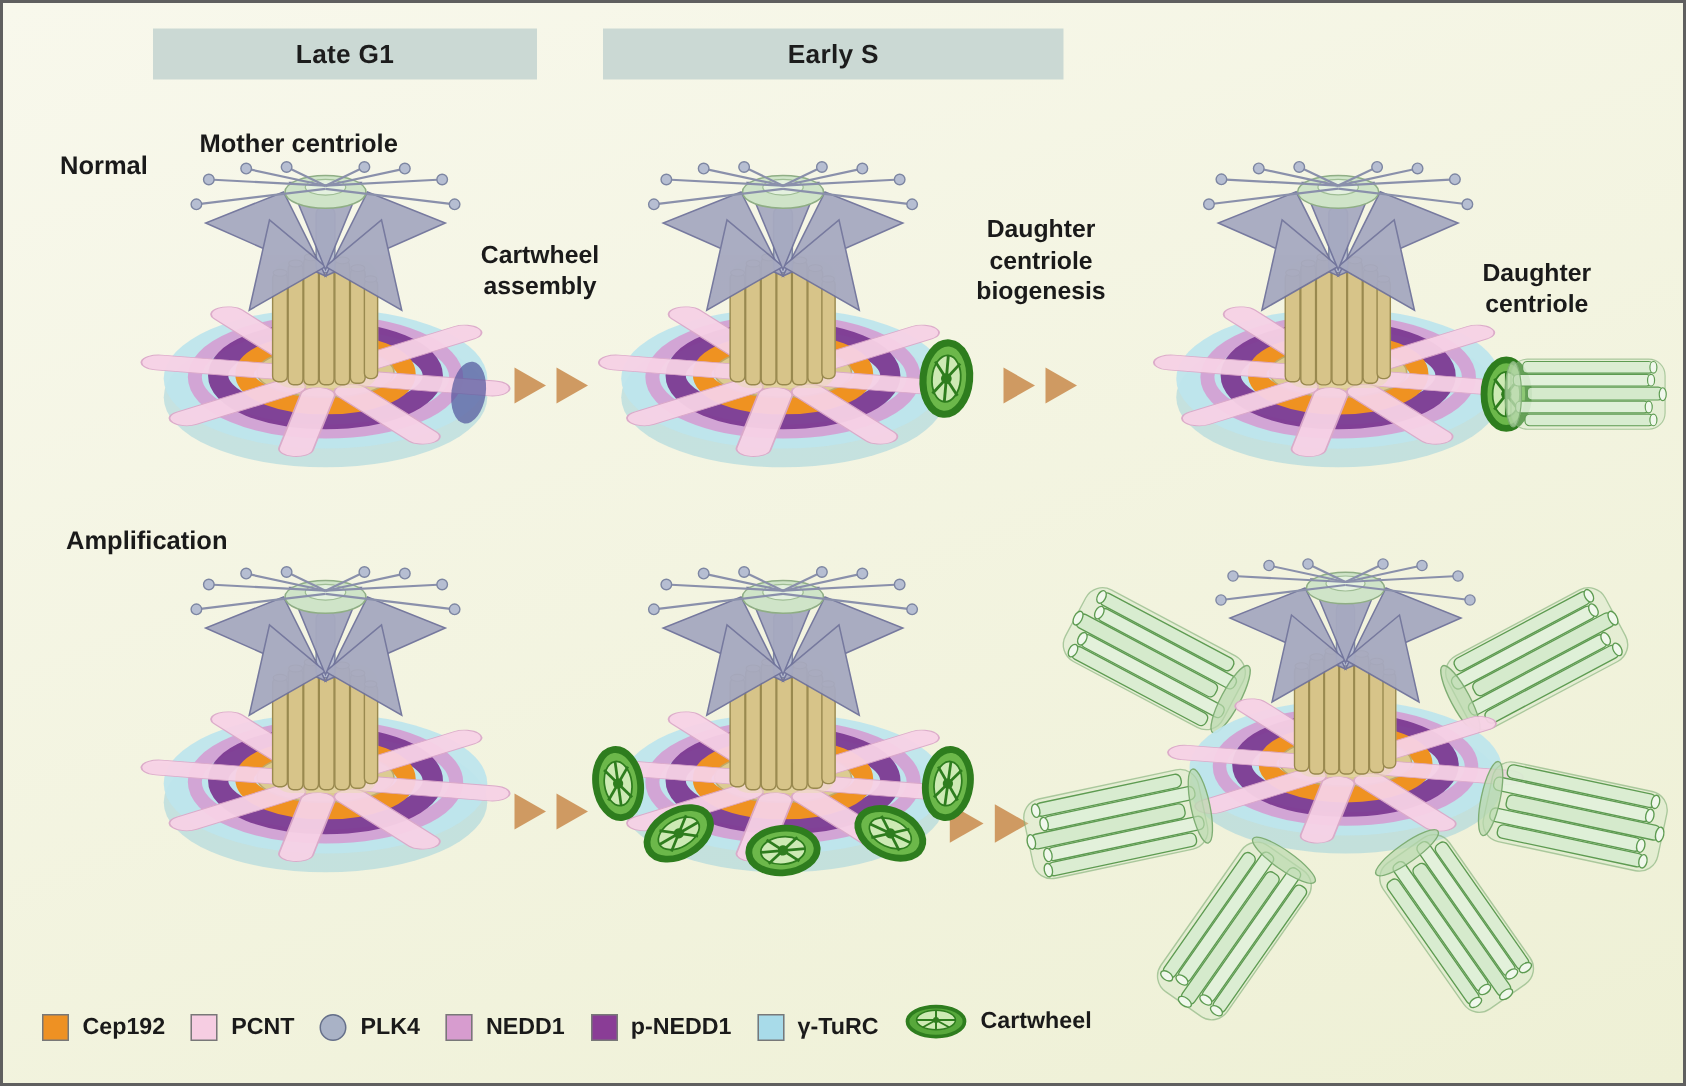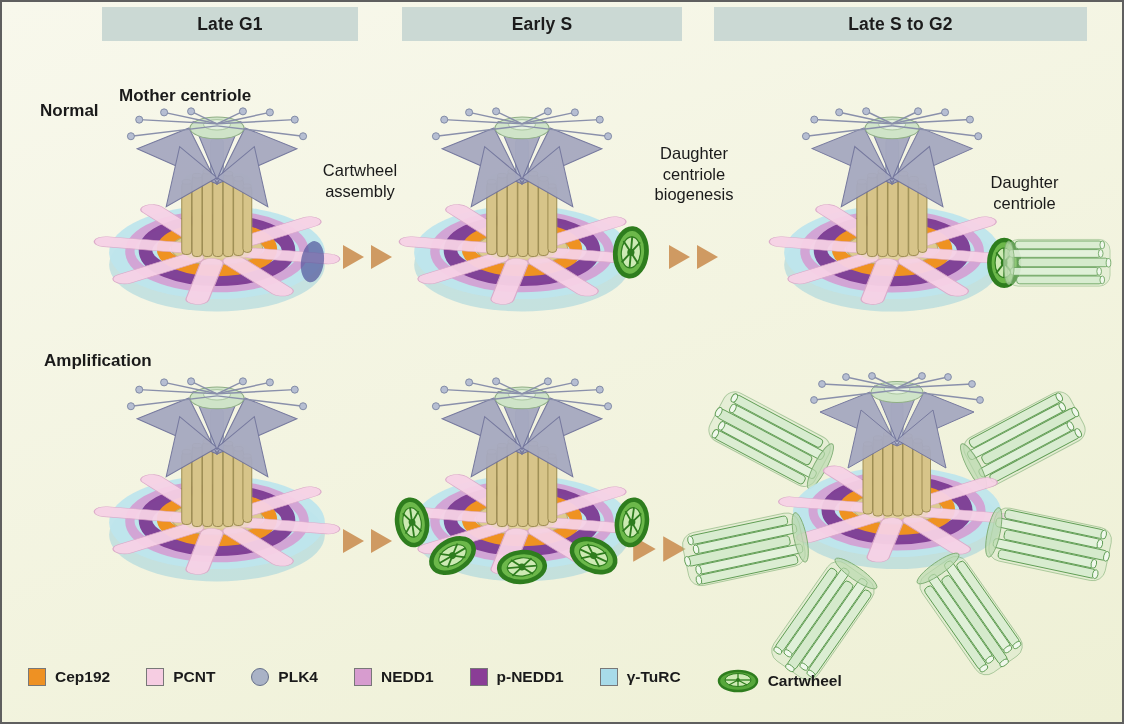--- a/index.html
+++ b/index.html
@@ -1,30 +1,30 @@
 <!DOCTYPE html>
 <html style="--background-top: #f8f8ec; --background-bottom: #eef0d5; --phase-header-bg: #cbd9d4; --phase-header-text: #1c1c1c; --label-text: #1a1a1a; --arrow: #cf9a62;"><head>
 <meta charset="utf-8">
 <style>
   *{margin:0;padding:0;box-sizing:border-box}
   html,body{background:#fff}
   body{font-family:"Liberation Sans",sans-serif}
   .canvas{position:relative;width:1124px;height:724px;border:2px solid #5f5f5f;
     background:linear-gradient(160deg,var(--background-top,#f7f7ea),var(--background-bottom,#eef0d5));
     overflow:hidden}
-  .phase-header{position:absolute;top:5px;height:34px;background:var(--phase-header-bg,#cbd9d4);
+  .phase-header{position:absolute;top:17px;height:34px;background:var(--phase-header-bg,#cbd9d4);
     color:var(--phase-header-text,#1c1c1c);font-weight:bold;font-size:17.5px;
     display:flex;align-items:center;justify-content:center;letter-spacing:.2px}
   .row-label{position:absolute;font-weight:bold;font-size:17px;color:var(--label-text,#1a1a1a)}
-  .annot{position:absolute;font-weight:normal;font-size:16.5px;color:var(--label-text,#1a1a1a);
+  .annot{position:absolute;font-weight:bold;font-size:16.5px;color:var(--label-text,#1a1a1a);
     text-align:center;white-space:pre-line;line-height:1.25}
   .fig{position:absolute}
   .arrows{position:absolute;color:var(--arrow,#cf9a62)}
   .arrows polygon{fill:currentColor}
-  .legend{position:absolute;left:26px;top:666px;display:flex;align-items:flex-start;gap:36px;z-index:5}
+  .legend{position:absolute;left:26px;top:666px;display:flex;align-items:flex-end;gap:17px;z-index:5}
   .legend-item{display:flex;align-items:center;gap:9px}
   .swatch{width:18px;height:18px;border:1px solid #787878;display:inline-block}
   .swatch.sphere{border-radius:50%;border-color:#66708a}
   .legend-label{font-weight:bold;font-size:15.5px;color:var(--label-text,#1a1a1a)}
   .defs{position:absolute;width:0;height:0}
 </style>
 </head>
 <body>
 
 <div class="canvas">
@@ -130,27 +130,26 @@
           <circle cx="186" cy="5" r="3.4"></circle>
           <circle cx="210" cy="12" r="3.4"></circle>
           <circle cx="52" cy="28" r="3.4"></circle>
           <circle cx="218" cy="28" r="3.4"></circle>
         </g>
       </g>
     </defs>
   </svg>
 
   <div class="phase-header" style="left:100px;width:256px">Late G1</div>
-  <div class="phase-header" style="left:400px;width:280px">Early S</div>
-  <div class="phase-header" style="left:712px;width:373px">Late S to G2</div>
+  <div class="phase-header" style="left:400px;width:307px">Early S</div>
 
   <div class="row-label" style="left:38px;top:99px">Normal</div>
   <div class="row-label" style="left:42px;top:349px">Amplification</div>
 
-  <div class="row-label" style="left:117px;top:84px">Mother centriole</div>
+  <div class="row-label" style="left:131px;top:84px">Mother centriole</div>
   <div class="annot" style="left:292px;top:158px;width:132px">Cartwheel
 assembly</div>
   <div class="annot" style="left:622px;top:141px;width:140px">Daughter
 centriole
 biogenesis</div>
   <div class="annot" style="left:955px;top:170px;width:135px">Daughter
 centriole</div>
 
   <svg class="arrows" style="left:338px;top:240px" width="56" height="30" viewBox="0 0 56 30">
     <polygon points="3,3 24,15 3,27"></polygon>

